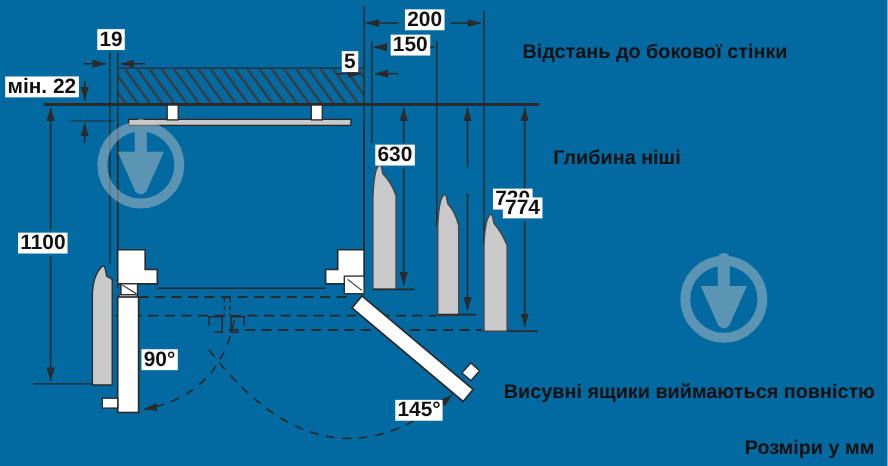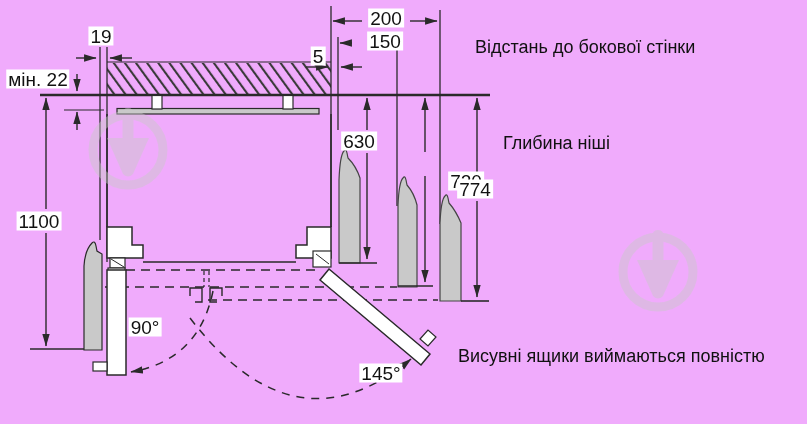--- a/index.html
+++ b/index.html
@@ -1,18 +1,18 @@
 <!DOCTYPE html>
 <html><head>
 <meta charset="utf-8">
 <style>
   html,body{margin:0;padding:0;background:#ffffff;}
   .stage{
-    position:relative;width:807px;height:424px;background:#f0abfc;overflow:hidden;
-    font-family:"Liberation Sans", sans-serif;color:#111;
+    position:relative;width:807px;height:424px;background:#0369a1;overflow:hidden;
+    font-family:"Liberation Sans", sans-serif;color:#111;font-weight:bold;
   }
   .stage svg{position:absolute;left:0;top:0;}
   .dim{
     position:absolute;transform:translate(-50%,-50%);
     font-size:19px;line-height:1;background:#ffffff;padding:0 2px;
     color:#111;white-space:nowrap;
   }
   .lbl{
     position:absolute;font-size:18px;line-height:1.1;color:#111;white-space:nowrap;
   }
@@ -132,25 +132,26 @@
       <circle r="35" fill="none" stroke="#c9c9c9" stroke-width="9"></circle>
       <rect x="-5.5" y="-42" width="11" height="34" rx="5" fill="#c9c9c9"></rect>
       <path d="M-21,-12 L21,-12 L5,24 Q0,29 -5,24 Z" fill="#c9c9c9"></path>
     </g>
   </svg>
 
   <span class="dim" style="left:101px;top:36px;">19</span>
   <span class="dim" style="left:38px;top:79px;">мін. 22</span>
   <span class="dim" style="left:39px;top:221px;">1100</span>
   <span class="dim" style="left:318px;top:56px;">5</span>
-  <span class="dim" style="left:385px;top:41px;text-align:right;">150</span>
+  <span class="dim" style="left:373px;top:41px;text-align:right;">150</span>
   <span class="dim" style="left:386px;top:18px;">200</span>
   <span class="dim" style="left:359px;top:141px;text-align:right;">630</span>
   <span class="dim" style="left:418px;top:181px;margin-left:48px;">720</span>
   <span class="dim" style="left:475px;top:189px;">774</span>
   <span class="dim" style="left:145px;top:327px;">90°</span>
   <span class="dim" style="left:381px;top:373px;">145°</span>
 
   <span class="lbl" style="left:475px;top:38px;">Відстань до бокової стінки</span>
   <span class="lbl" style="left:503px;top:134px;">Глибина ніші</span>
   <span class="lbl note" style="left:458px;top:327px;margin-top:20px;">Висувні ящики виймаються повністю</span>
+  <span class="lbl" style="left:677px;top:398px;">Розміри у мм</span>
 
 </div>
 
 </body></html>

